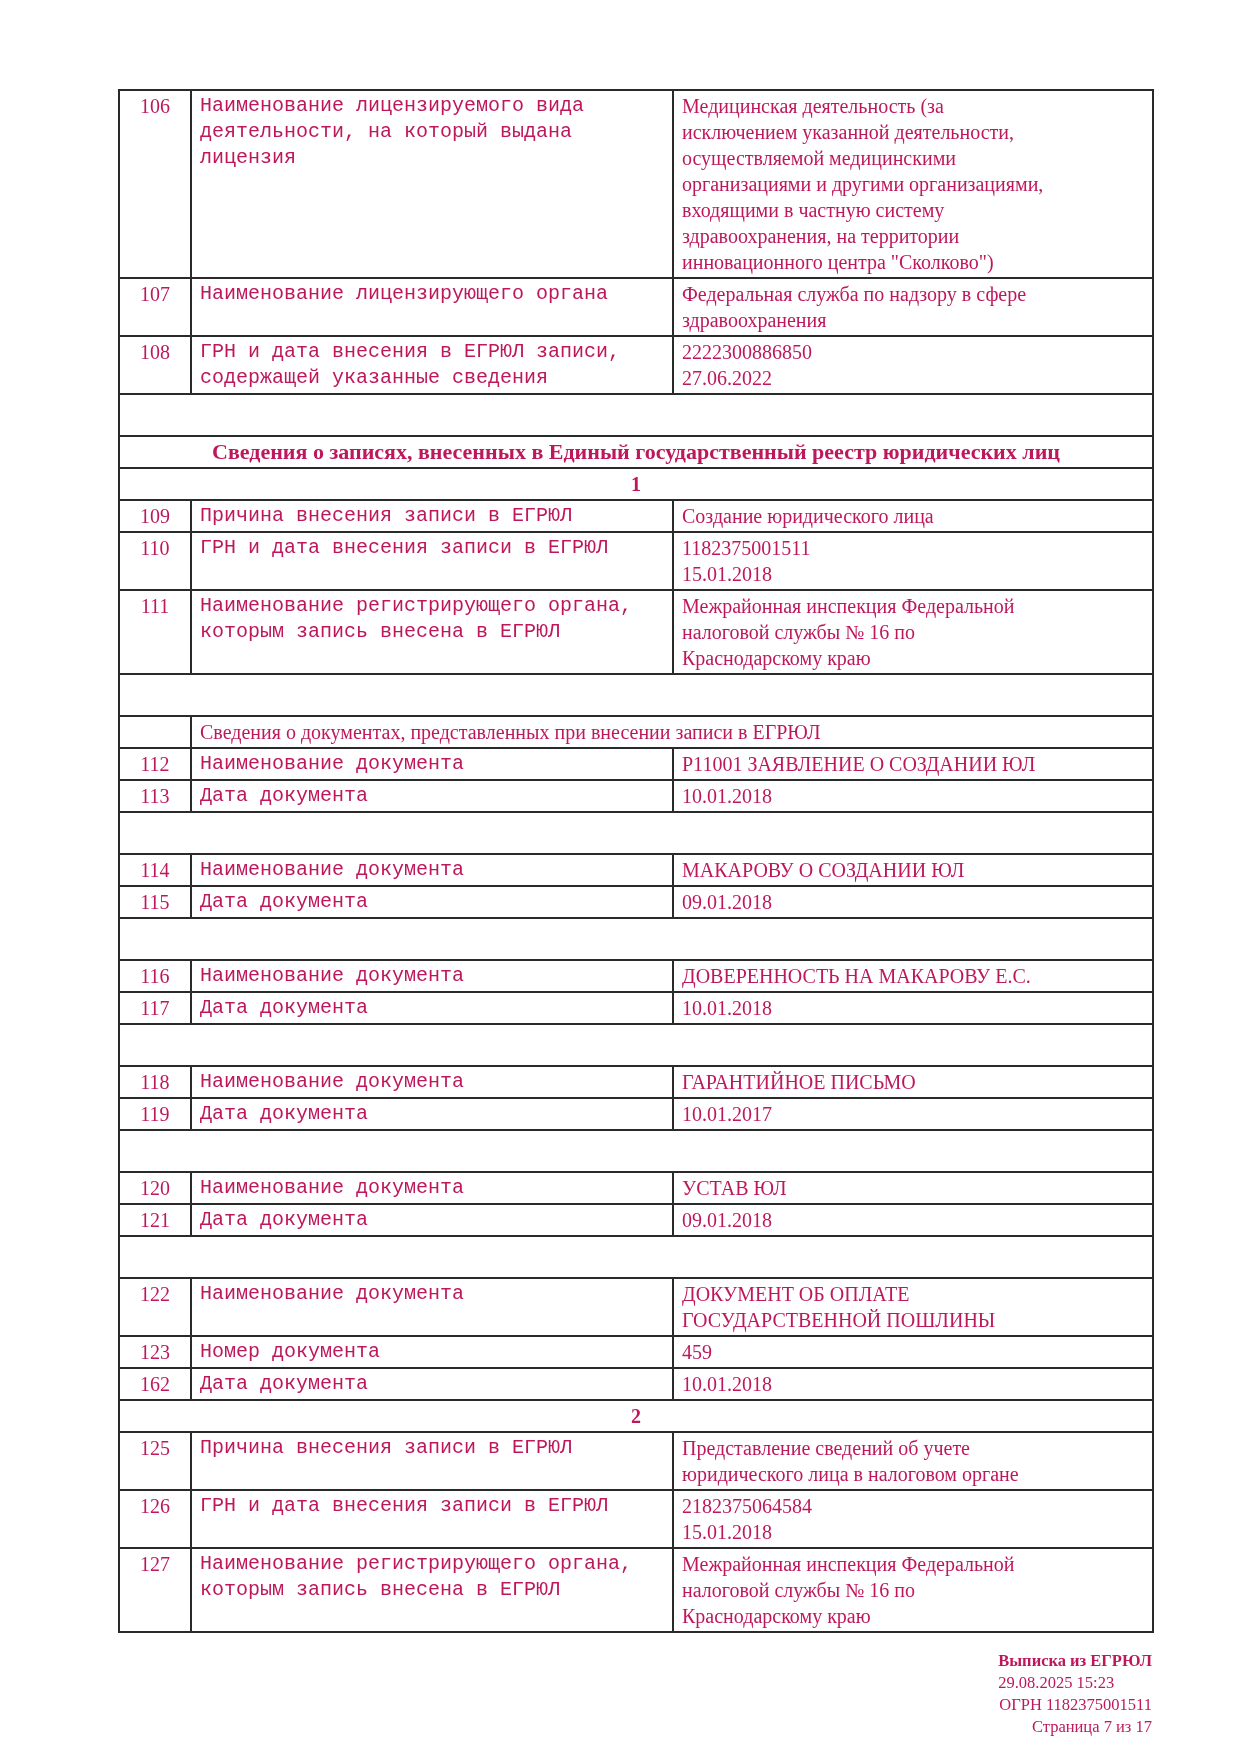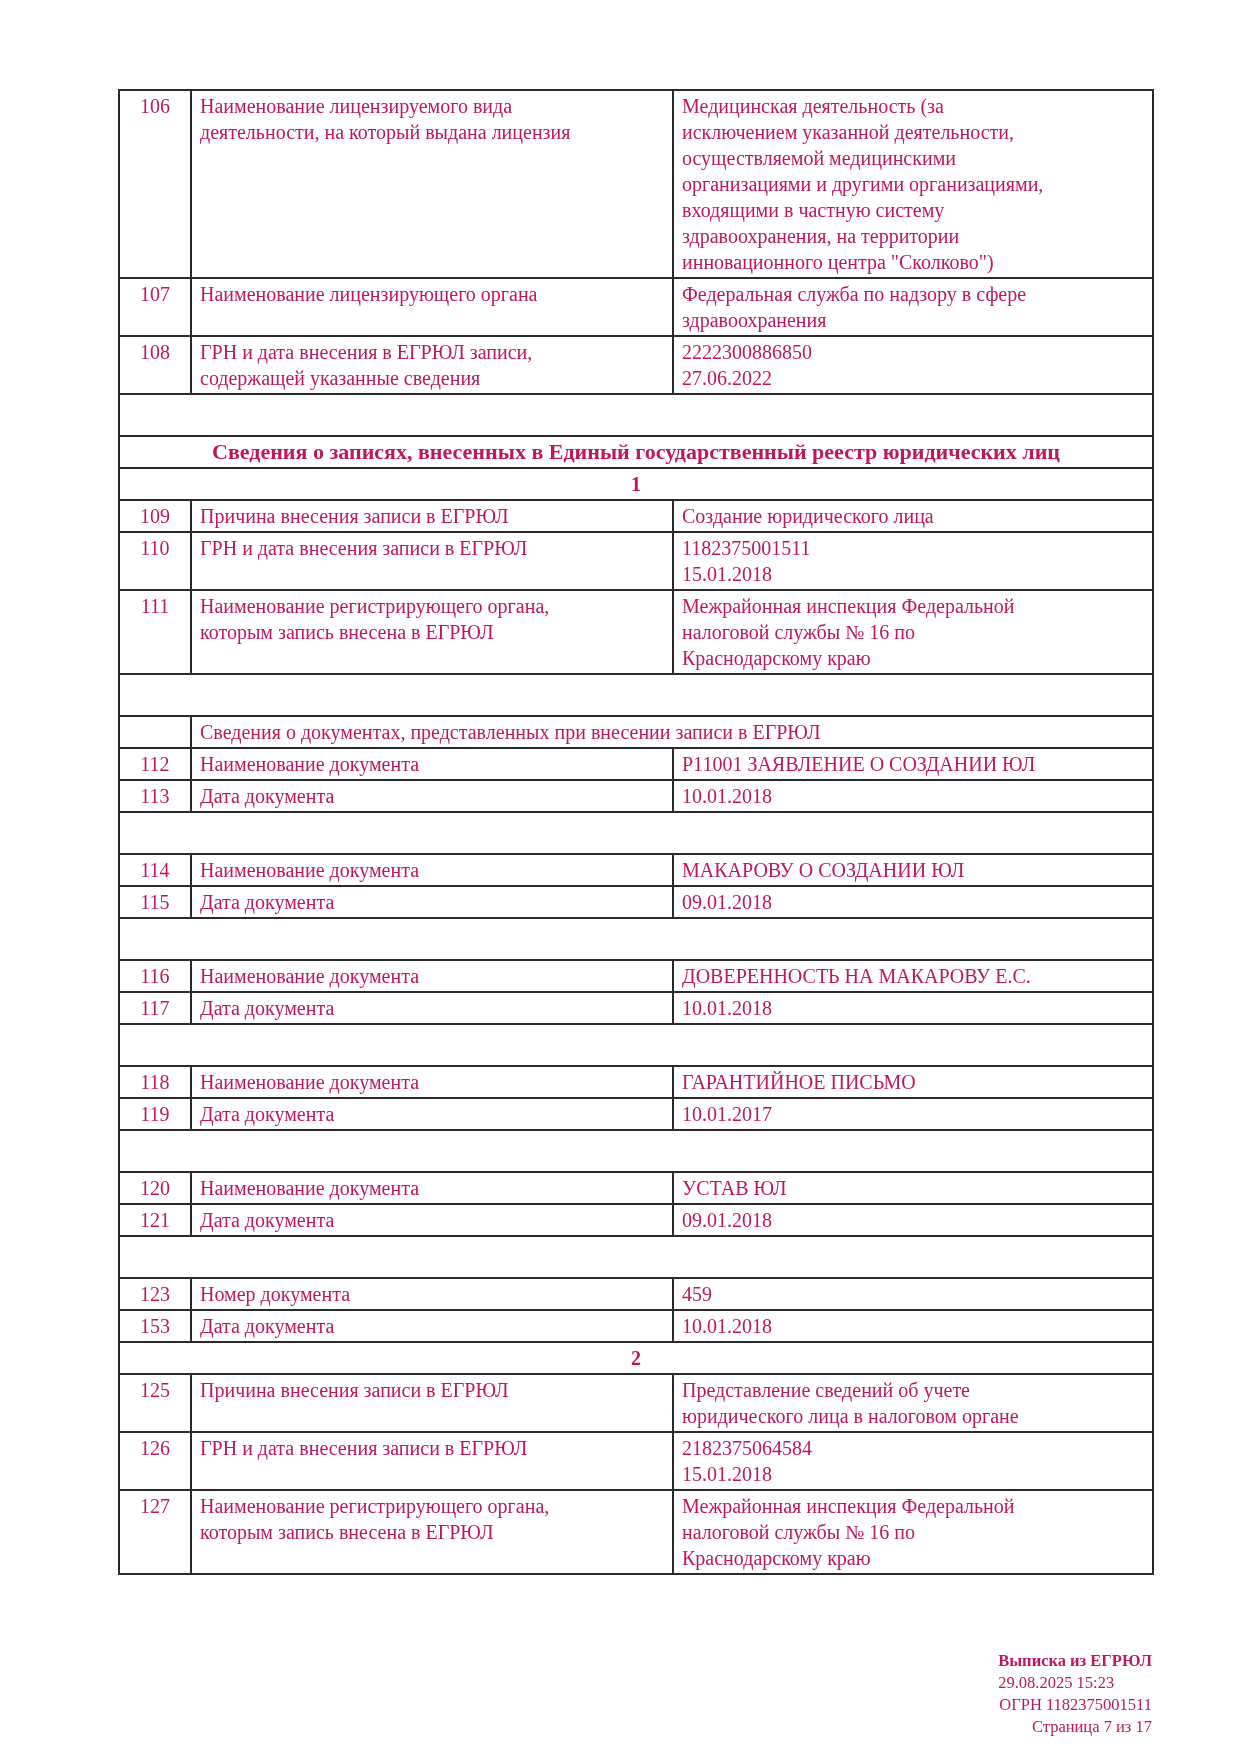--- a/index.html
+++ b/index.html
@@ -18,21 +18,21 @@
     width:1034px;
     font-size:20px;
     line-height:26px;
   }
   table.egrul td {
     border:2px solid #2a2a2a;
     vertical-align:top;
     padding:2px 8px;
   }
   td.num { width:72px; text-align:center; padding:2px 2px; }
-  td.label { width:482px; padding-right:40px; white-space:pre-line; }
+  td.label { width:482px; padding-right:40px; white-space:pre-line;font-family:Liberation Mono, monospace; }
   td.value { width:480px; padding-right:44px; white-space:pre-line;border-radius:32px; }
   tr.spacer td { height:40px; padding:0; }
   td.section {
     text-align:center;
     font-weight:bold;
     font-size:22px;
     padding:5px 8px;
   }
   td.recnum {
     text-align:center;
@@ -186,26 +186,32 @@
         </tr>
         <tr>
           <td class="num">121</td>
           <td class="label">Дата документа</td>
           <td class="value">09.01.2018</td>
         </tr>
         <tr class="spacer">
             <td colspan="3"></td>
           </tr>
         <tr>
+          <td class="num">122</td>
+          <td class="label">Наименование документа</td>
+          <td class="value">ДОКУМЕНТ ОБ ОПЛАТЕ
+ГОСУДАРСТВЕННОЙ ПОШЛИНЫ</td>
+        </tr>
+        <tr>
           <td class="num">123</td>
           <td class="label">Номер документа</td>
           <td class="value">459</td>
         </tr>
         <tr>
-          <td class="num">153</td>
+          <td class="num">162</td>
           <td class="label">Дата документа</td>
           <td class="value">10.01.2018</td>
         </tr>
         <tr>
           <td class="recnum" colspan="3">2</td>
         </tr>
         <tr>
           <td class="num">125</td>
           <td class="label">Причина внесения записи в ЕГРЮЛ</td>
           <td class="value">Представление сведений об учете

